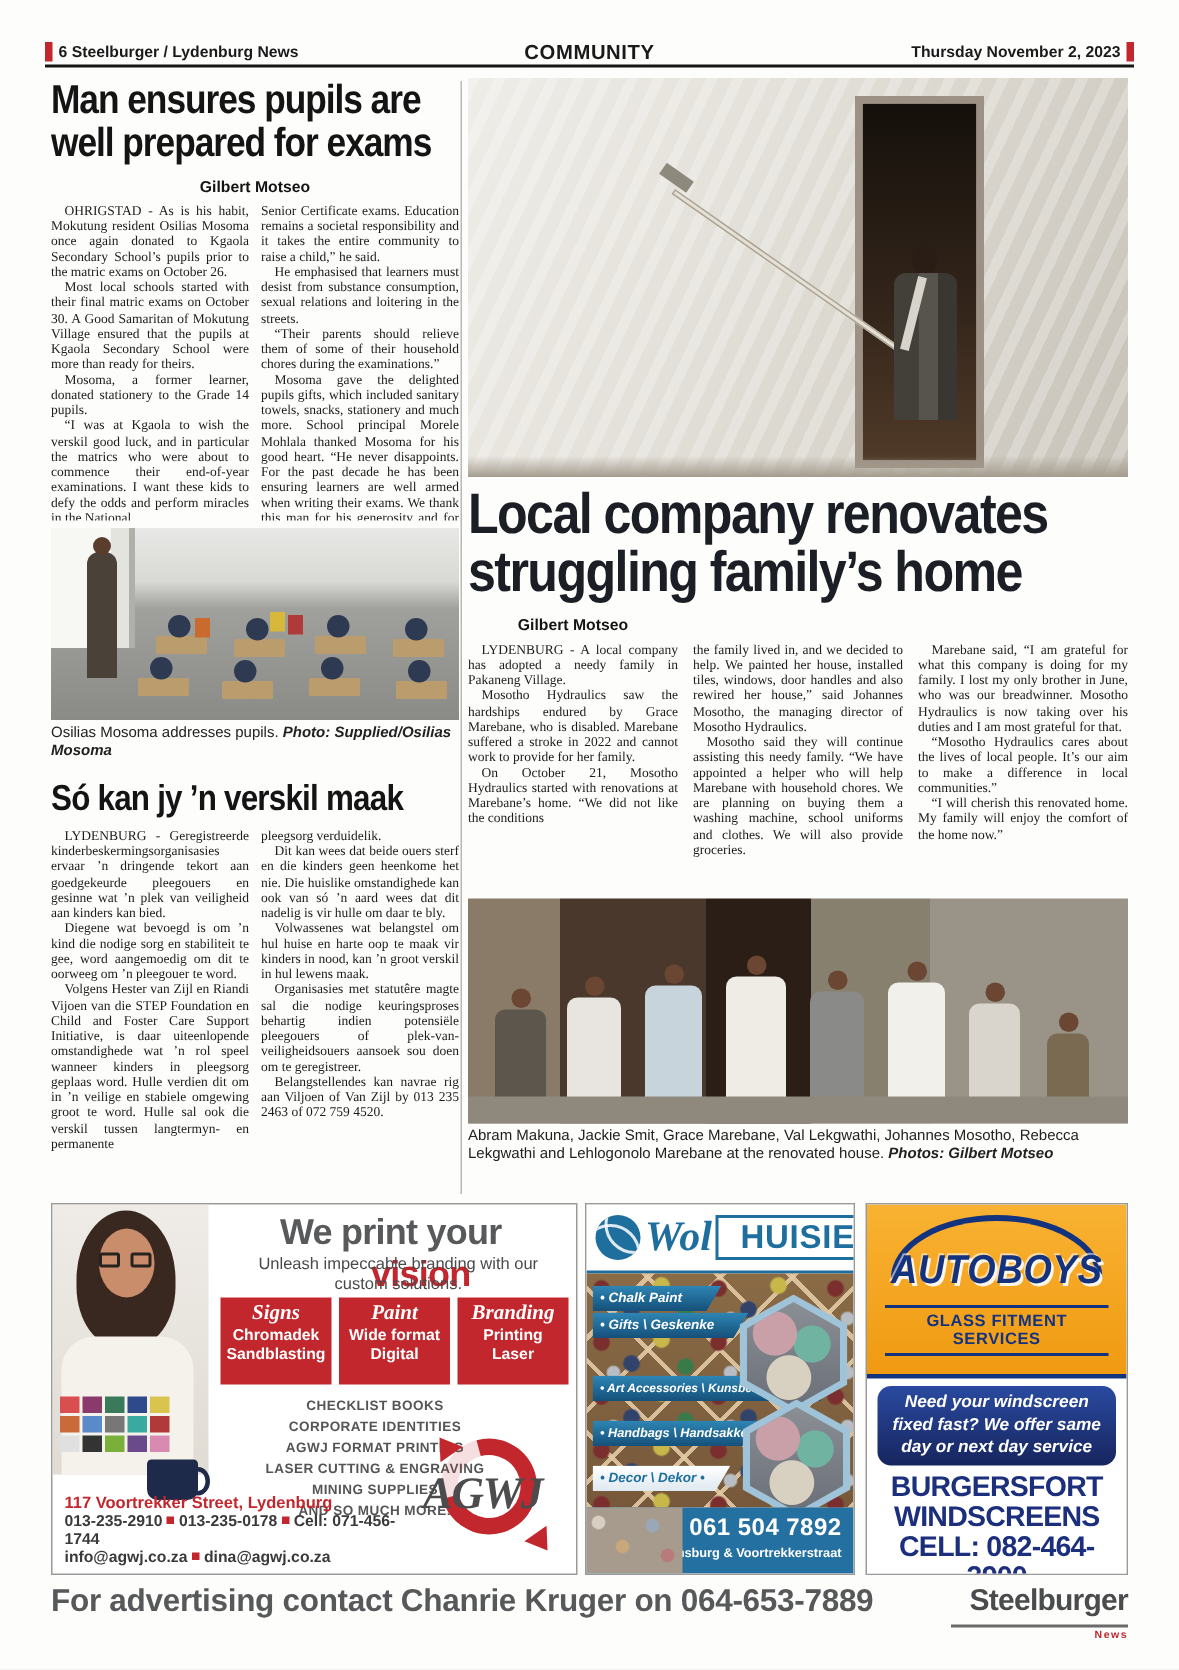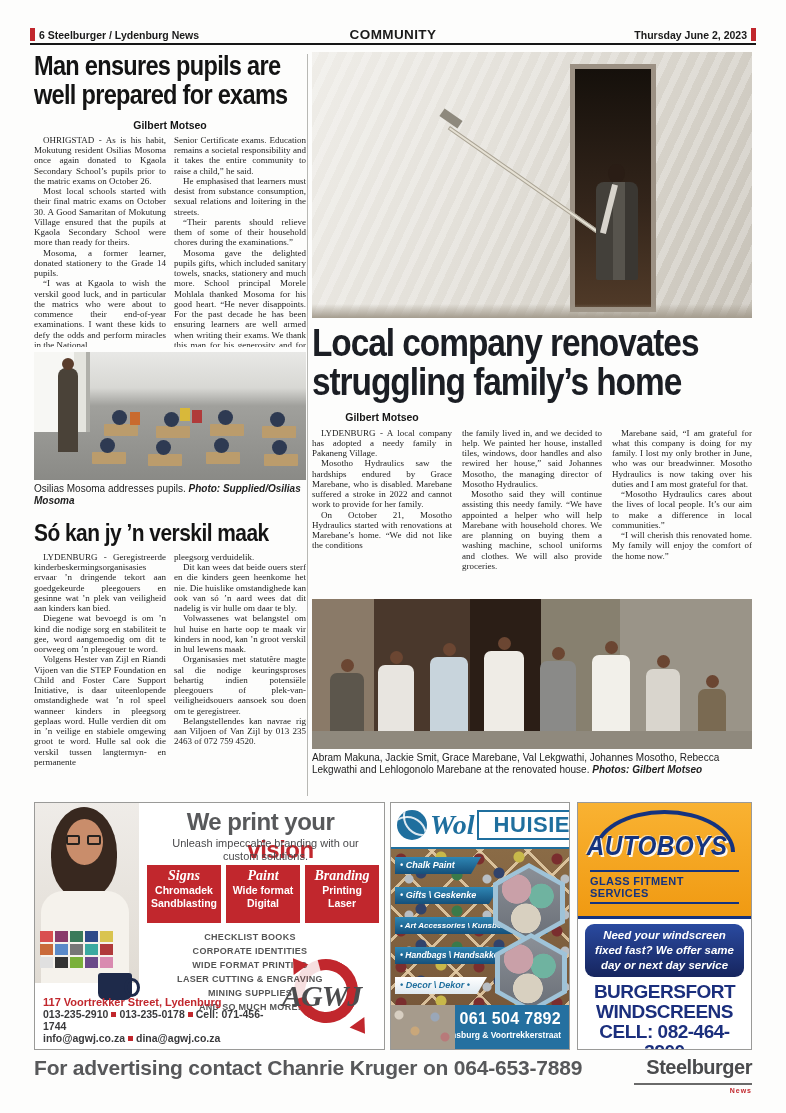--- a/index.html
+++ b/index.html
@@ -154,21 +154,21 @@
   .wh-addr{ font:bold 8.5px "Liberation Sans",sans-serif; margin-top:2px;}
   .wh-foot-mosaic{ position:absolute; left:0; bottom:0; width:64px; height:44px;
     background:
      radial-gradient(circle at 8px 10px,#d8cfc2 4px,rgba(0,0,0,0) 5px),
      radial-gradient(circle at 24px 26px,#c9a77a 4px,rgba(0,0,0,0) 5px),
      radial-gradient(circle at 44px 12px,#9aa7b8 4px,rgba(0,0,0,0) 5px),
      radial-gradient(circle at 54px 32px,#b87a7a 4px,rgba(0,0,0,0) 5px),
      #a69b8c;}
 
   
-  .ab-top{ position:relative; height:116px; background:linear-gradient(#f9b232,#f09a12); border-bottom:3px solid #14337f; }
+  .ab-top{ position:relative; height:116px; background:linear-gradient(#f9b232,#f09a12); border-bottom:3px solid #14337f; text-align:center;}
   .ab-car{ position:absolute; left:16px; right:16px; top:7px; height:42px; border:4px solid #14337f; border-bottom:none;
     border-radius:50% 50% 0 0 / 100% 100% 0 0;}
   .ab-logo{ position:absolute; left:0; width:100%; top:28px; font:italic bold 27px "Liberation Sans",sans-serif;
     color:#14337f; letter-spacing:.5px; transform:scaleX(.9);
     text-shadow:2px 2px 0 rgba(255,255,255,.9), -1px -1px 0 rgba(255,255,255,.55);}
   .ab-tag{ position:absolute; left:12px; right:12px; bottom:12px; border-top:2px solid #14337f; border-bottom:2px solid #14337f;
     font:bold 11px "Liberation Sans",sans-serif; color:#14337f; padding:3px 0; letter-spacing:.4px;}
   .ab-mid{ padding:5px 7px 0; background:#fff; }
   .ab-banner{ background:linear-gradient(180deg,#2a4aa0,#16255e); border-radius:9px; color:#fff;
     font:italic bold 11.5px "Liberation Sans",sans-serif; text-align:center; padding:4px 2px; line-height:1.3;}
@@ -183,21 +183,21 @@
 </style>
 </head>
 <body>
 
 <div class="page">
 
   <div class="masthead">
     <span class="mh-red l"></span>
     <span class="mh-left">6 Steelburger / Lydenburg News</span>
     <span class="mh-center">COMMUNITY</span>
-    <span class="mh-right">Thursday June 2, 2023</span>
+    <span class="mh-right">Thursday November 2, 2023</span>
     <span class="mh-red r"></span>
   </div>
 
   <div class="v-divider"></div>
 
   <div class="left-block">
     <h1 class="headline">Man ensures pupils are well prepared for exams</h1>
     <div class="byline">Gilbert Motseo</div>
 
     <div class="cols2">
@@ -352,21 +352,21 @@
         </div>
         <div class="ag-box">
           <span class="script">Branding</span>
           <span class="bl">Printing</span>
           <span class="bl">Laser</span>
         </div>
       </div>
       <div class="ag-services">
         <div>CHECKLIST BOOKS</div>
         <div>CORPORATE IDENTITIES</div>
-        <div>WIDE FORMAT PRINTING</div>
+        <div>AGWJ FORMAT PRINTING</div>
         <div>LASER CUTTING &amp; ENGRAVING</div>
         <div>MINING SUPPLIES</div>
         <div>AND SO MUCH MORE!</div>
       </div>
       <div class="ag-items">
         <div class="swatches">
           <i style="background:#d94f4f"></i>
             <i style="background:#8a3a6b"></i>
             <i style="background:#3a7a5a"></i>
             <i style="background:#2e4a8a"></i>
@@ -398,21 +398,21 @@
     </div>
 
     <div class="ad ad-wol">
       <div class="wh-head">
         <div class="yarn"></div>
         <div class="wh-script">Wol</div>
         <div class="wh-block">HUISIE</div>
       </div>
       <div class="wh-body">
         <div class="wh-banner" style="top:8px; width:86px;">• Chalk Paint</div>
-        <div class="wh-banner" style="top:38px; width:104px;">• Gifts \ Geskenke</div>
+        <div class="wh-banner" style="top:26px; width:104px;">• Gifts \ Geskenke</div>
         <div class="wh-banner" style="top:68px; width:162px; font-size:8px;">• Art Accessories \ Kunsbenodighede</div>
         <div class="wh-banner" style="top:98px; width:122px; font-size:8.5px;">• Handbags \ Handsakke</div>
         <div class="wh-banner white" style="top:128px; width:92px;">• Decor \ Dekor •</div>
         <div class="hex" style="right:4px; top:14px;">
             <div class="hex-in"></div>
           </div>
         <div class="hex" style="right:2px; top:84px;">
             <div class="hex-in"></div>
           </div>
       </div>

